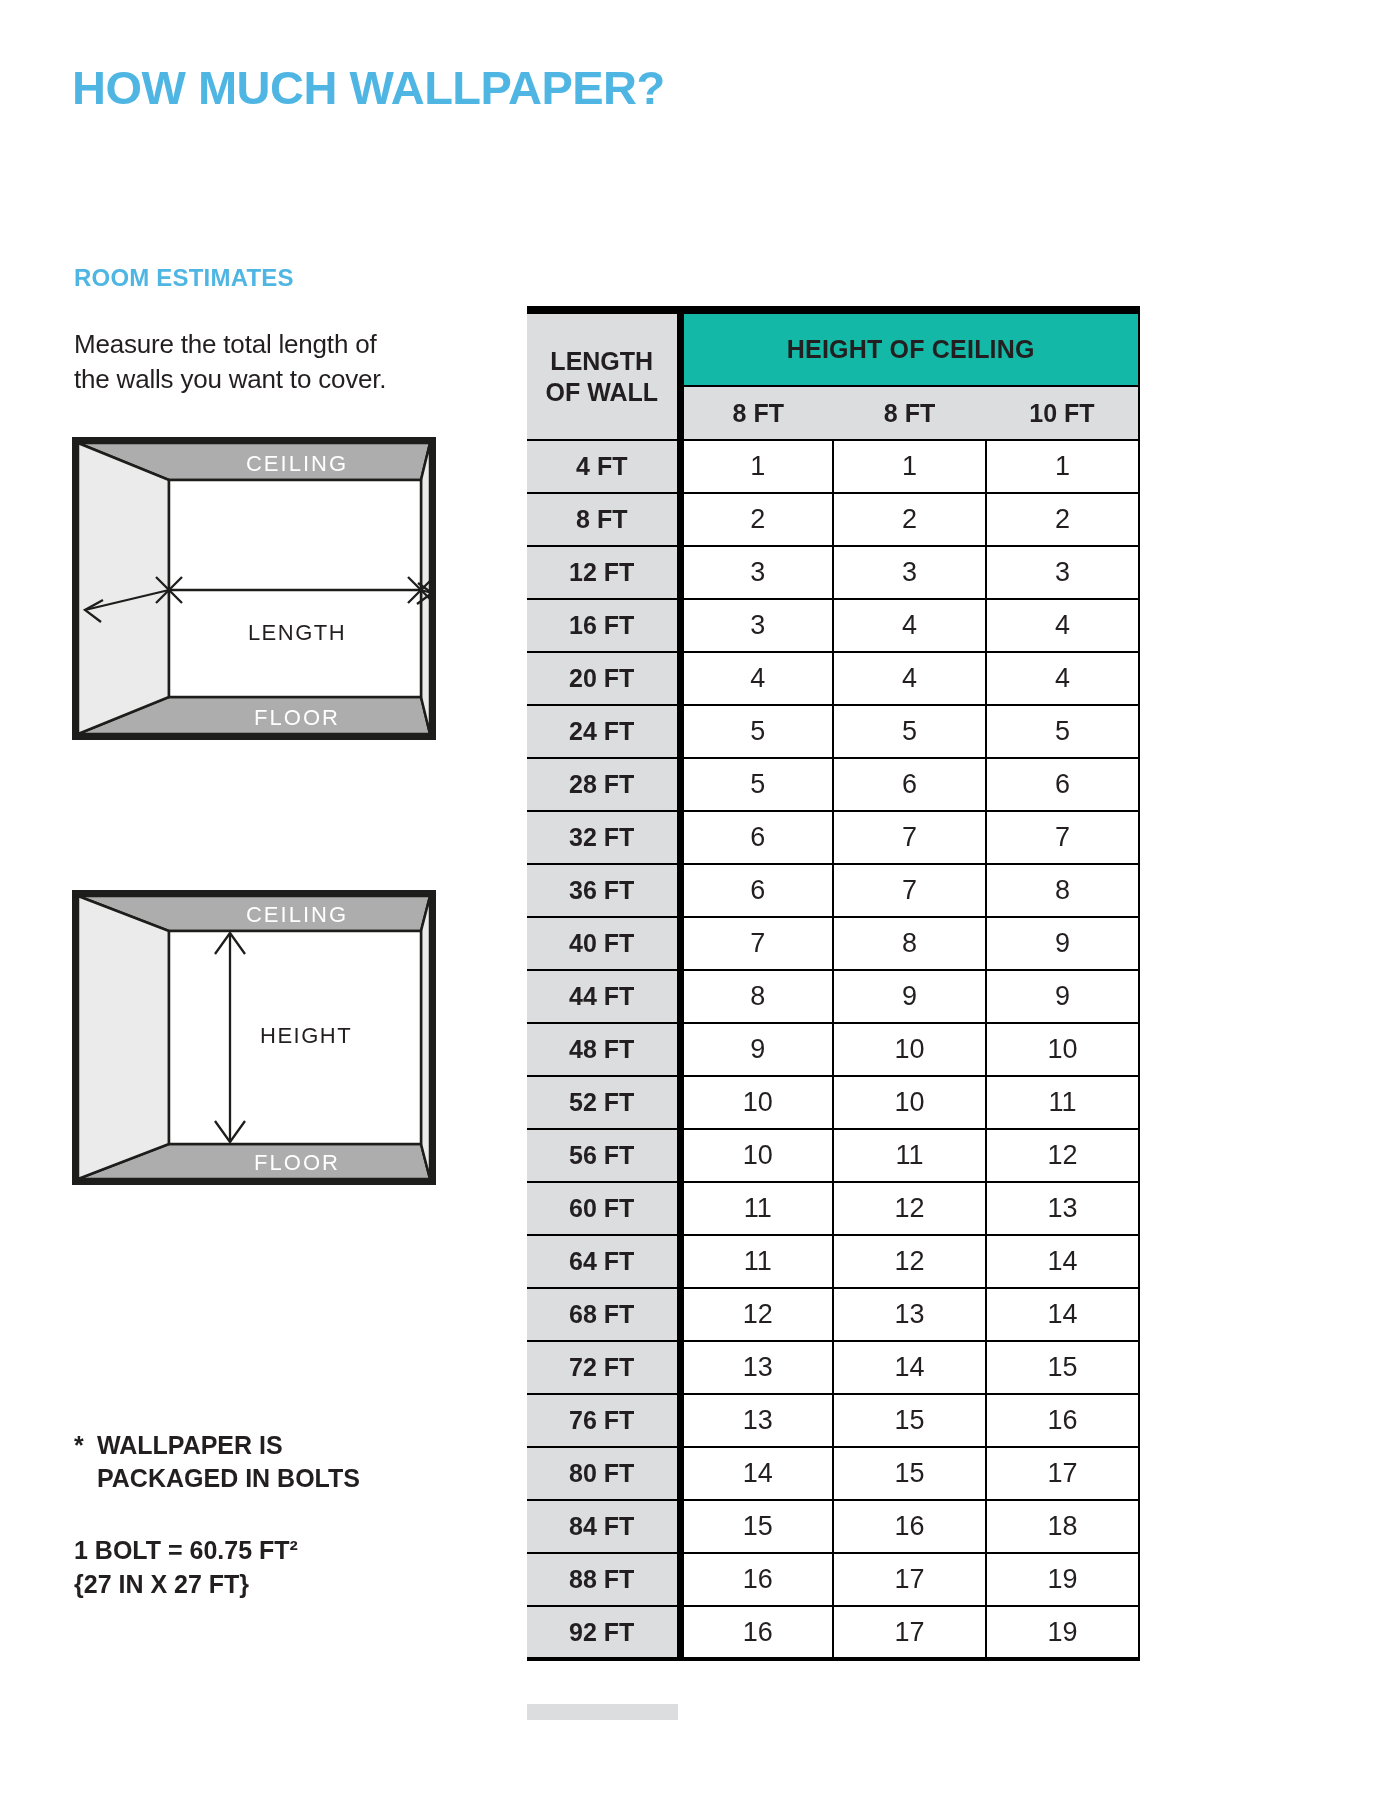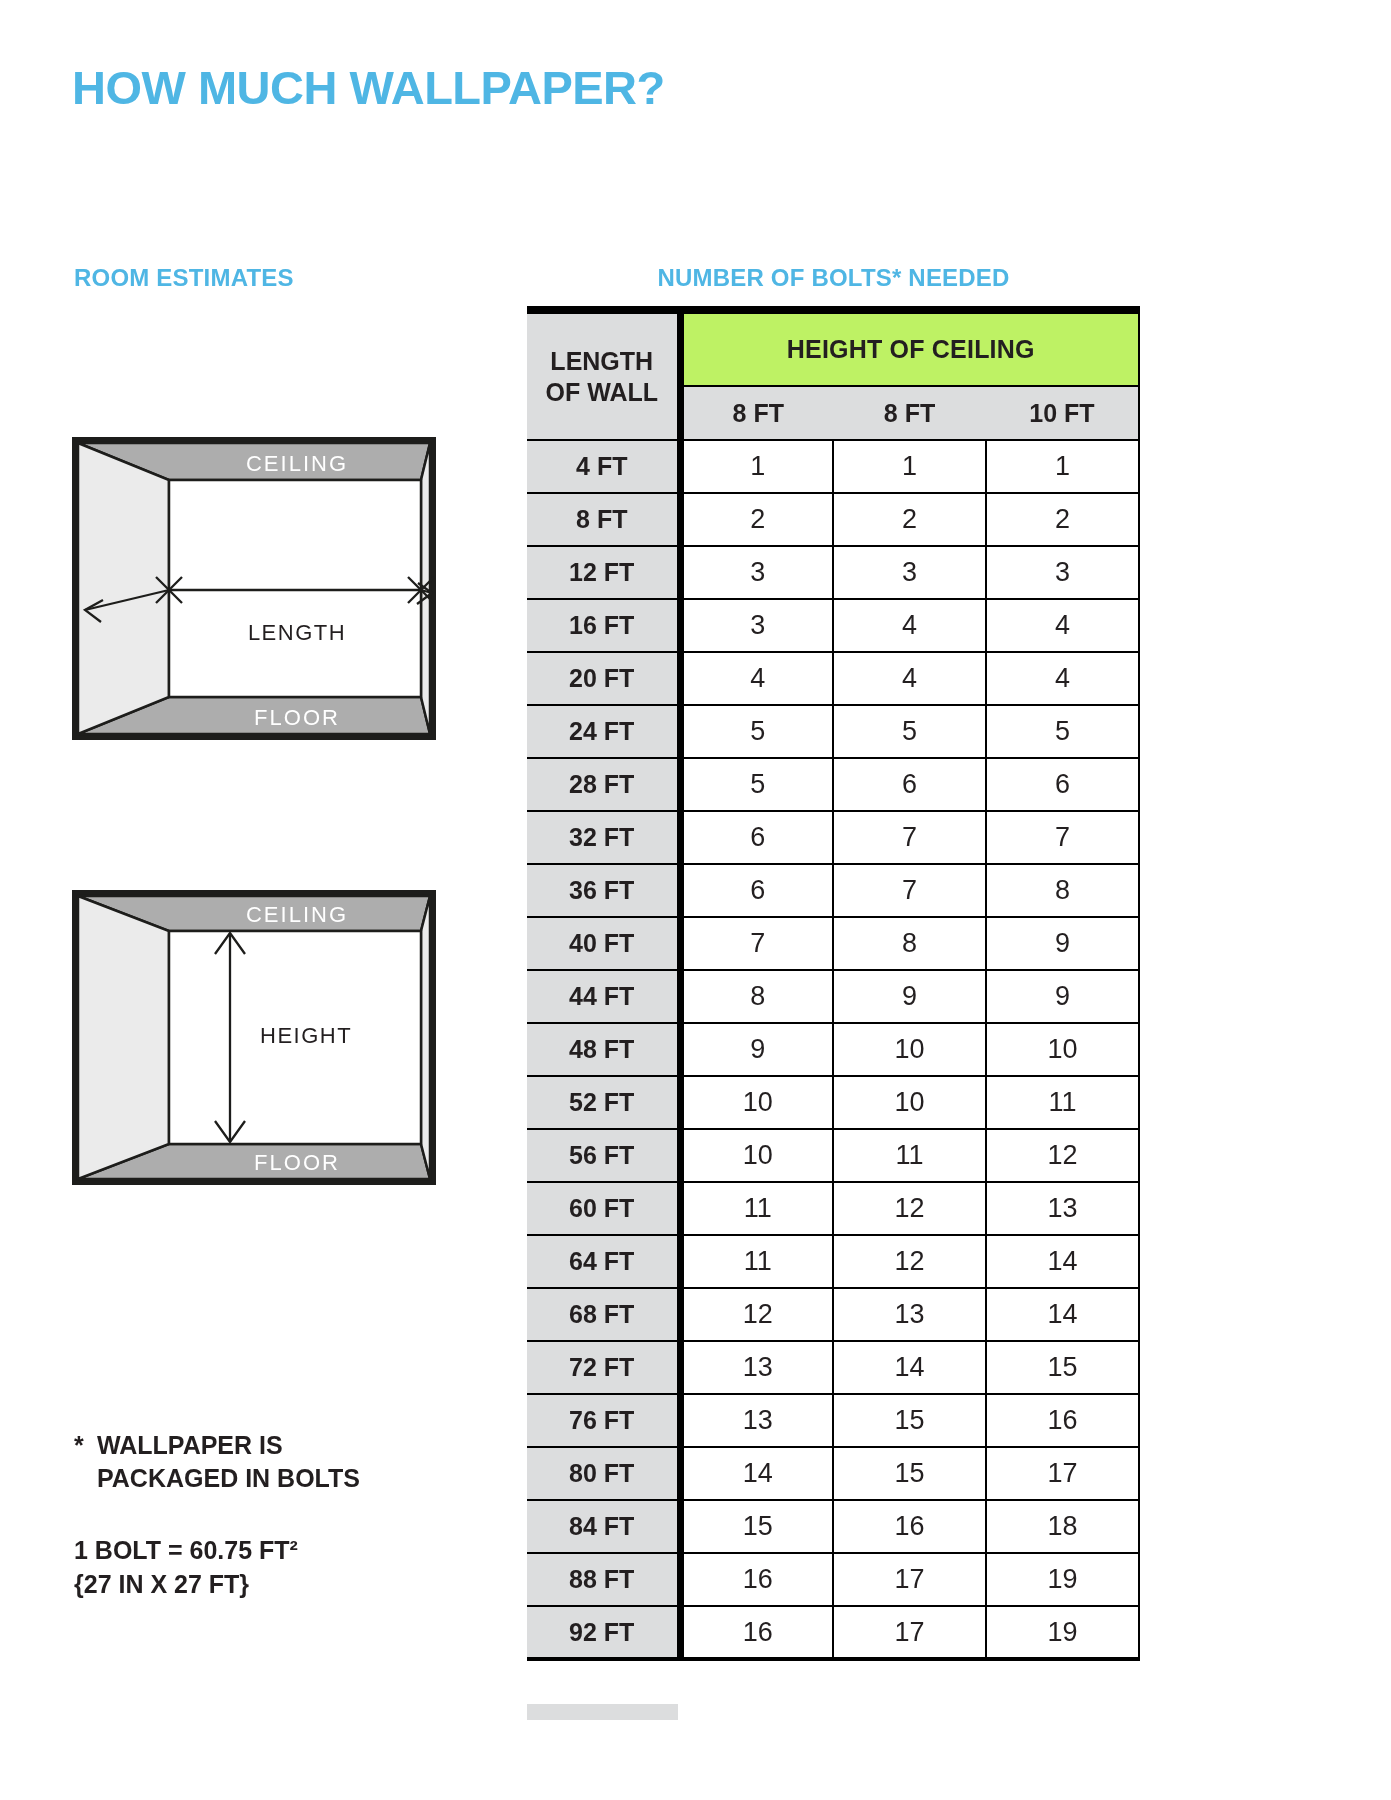--- a/index.html
+++ b/index.html
@@ -61,21 +61,21 @@
   .bolts-table col.c0 { width:153px; }
   .bolts-table th, .bolts-table td {
     text-align:center; vertical-align:middle; font-size:25px; color:#231f20;
   }
   .bolts-table .label-col {
     background:#dcddde; font-weight:bold;
     border-right:7px solid #000; border-bottom:2px solid #000;
   }
   .bolts-table .corner { white-space:pre-line; line-height:31px; }
   .bolts-table .group-h {
-    background:#bef264; font-weight:bold; height:76px;
+    background:#14b8a6; font-weight:bold; height:76px;
     border-bottom:2px solid #000; letter-spacing:0.2px;
   }
   .bolts-table tr.sub-h th {
     background:#dcddde; font-weight:bold; height:54px; border-bottom:2px solid #000;
   }
   .bolts-table tbody td {
     background:#ffffff; font-weight:normal; font-size:27px; height:53px;
     border:2px solid #000;
   }
   .bolts-table tbody th.label-col { height:53px; }
@@ -84,20 +84,22 @@
 </style>
 </head>
 <body>
 
 <div class="page">
 
   <h1 class="title">HOW MUCH WALLPAPER?</h1>
 
   <h2 class="blue-heading room-heading">ROOM ESTIMATES</h2>
 
+  <p class="body-text step1">Measure the total length of
+the walls you want to cover.</p>
 
   <svg class="diagram d1" width="364" height="303" viewBox="0 0 364 303">
     <rect class="outer" x="3" y="3" width="358" height="297"></rect>
     <polygon class="slab" points="6,6 358,6 349,43 97,43"></polygon>
     <polygon class="slab" points="6,297 358,297 349,260 97,260"></polygon>
     <polygon points="6,6 97,43 97,260 6,297"></polygon>
     <polygon points="358,6 349,43 349,260 358,297"></polygon>
     <rect class="back" x="97" y="43" width="252" height="217"></rect>
     <g class="dim">
       <line x1="97" y1="153" x2="349" y2="153"></line>
@@ -136,21 +138,20 @@
 
   <div class="footnote">
     <span class="star">*</span>
     <span class="footnote-text">WALLPAPER IS
 PACKAGED IN BOLTS</span>
   </div>
 
   <p class="bolt-info">1 BOLT = 60.75 FT²
 {27 IN X 27 FT}</p>
 
-  <h2 class="blue-heading table-heading">NUMBER OF BOLTS* NEEDED</h2>
 
   <div class="gray-tail"></div>
 
   <table class="bolts-table">
     <colgroup>
       <col class="c0">
         <col>
         <col>
         <col>
     </colgroup>

